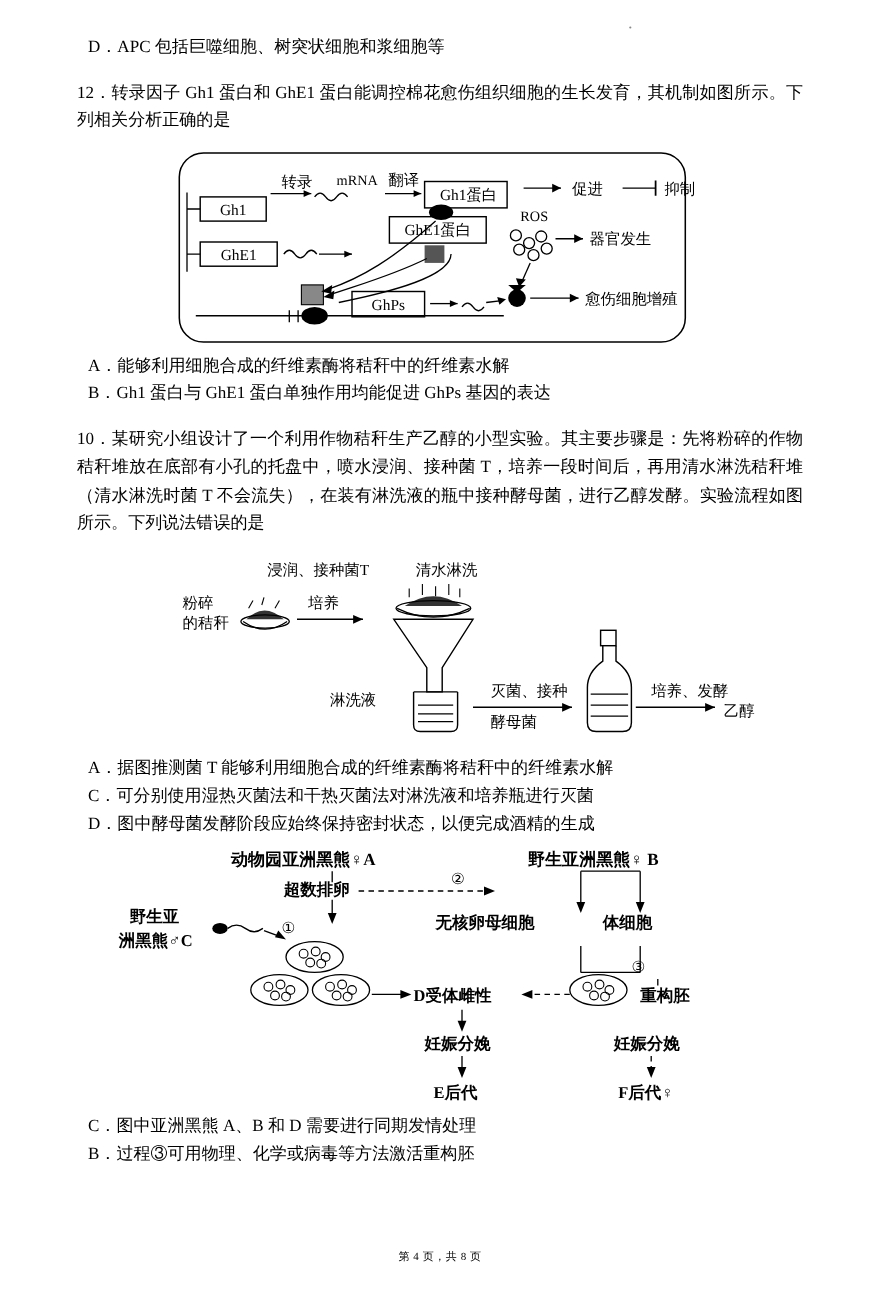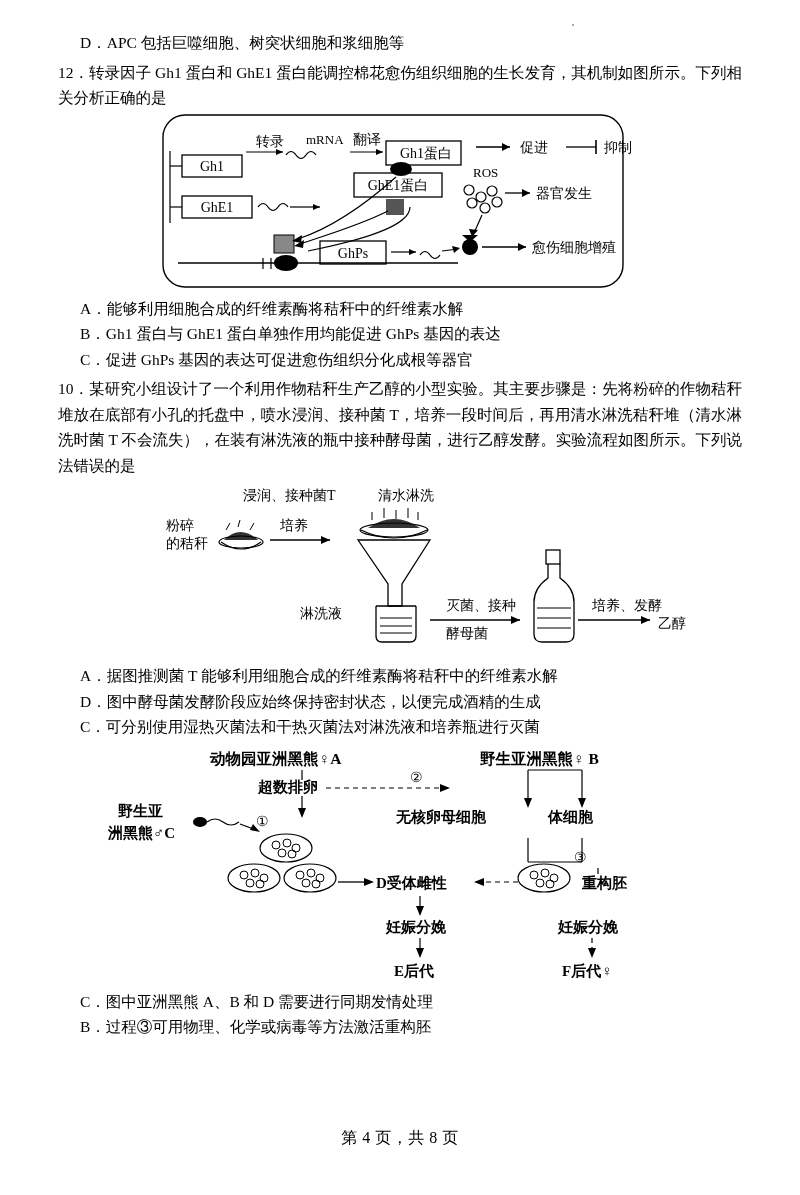--- a/index.html
+++ b/index.html
@@ -30,36 +30,36 @@
   }
   .opt {
     font-size: 15.5px;
     line-height: 25.5px;
     margin: 0;
     padding-left: 22px;
   }
   .qpara {
     font-size: 15.5px;
     line-height: 25.5px;
-    margin: 0;
+    margin: 12px;
     text-align: justify;
     text-justify: inter-ideograph;
   }
   .block-gap-4 { height: 4px; }
   .fig {
     position: relative;
     margin: 0 auto;
   }
   .footer {
     position: absolute;
     left: 0;
     bottom: 46px;
     width: 100%;
     text-align: center;
-    font-size: 16px;
+    font-size: 10px;
     letter-spacing: 0.5px;
   }
   .dot-top {
     position: absolute;
     left: 572px;
     top: 24px;
     width: 2px;
     height: 2px;
     background: #888;
     border-radius: 50%;
@@ -166,21 +166,20 @@
         <path d="M338 66 C300 100 270 118 240 128" fill="none" stroke="#000" stroke-width="1.2"></path>
         <polygon points="234,130 244,124 243,132" fill="#000"></polygon>
         <path d="M330 100 C300 115 268 124 242 133" fill="none" stroke="#000" stroke-width="1.2"></path>
         <polygon points="236,135 246,129 245,137" fill="#000"></polygon>
         <path d="M352 96 C352 116 300 130 250 140" fill="none" stroke="#000" stroke-width="1.2" stroke-dasharray="0"></path>
       </svg>
     </div>
 
     <p class="opt">A．能够利用细胞合成的纤维素酶将秸秆中的纤维素水解</p>
     <p class="opt">B．Gh1 蛋白与 GhE1 蛋白单独作用均能促进 GhPs 基因的表达</p>
-    <p class="opt">C．促进 GhPs 基因的表达可促进愈伤组织分化成根等器官</p>
 
     <div class="block-gap-4"></div>
 
     <p class="qpara">10．某研究小组设计了一个利用作物秸秆生产乙醇的小型实验。其主要步骤是：先将粉碎的作物秸秆堆放在底部有小孔的托盘中，喷水浸润、接种菌 T，培养一段时间后，再用清水淋洗秸秆堆（清水淋洗时菌 T 不会流失），在装有淋洗液的瓶中接种酵母菌，进行乙醇发酵。实验流程如图所示。下列说法错误的是</p>
 
     <div class="fig" style="width:684px;height:185px;">
       <svg width="684" height="185" viewBox="0 0 684 185" xmlns="http://www.w3.org/2000/svg">
 
         <text x="185" y="22" font-size="14">浸润、接种菌T</text>
         <text x="320" y="22" font-size="14">清水淋洗</text>
@@ -235,22 +234,22 @@
         <line x1="479" y1="150" x2="513" y2="150" stroke="#000" stroke-width="1"></line>
 
         <text x="534" y="132" font-size="14">培养、发酵</text>
         <line x1="520" y1="142" x2="592" y2="142" stroke="#000" stroke-width="1.3"></line>
         <polygon points="592,142 583,138 583,146" fill="#000"></polygon>
         <text x="600" y="150" font-size="14">乙醇</text>
       </svg>
     </div>
 
     <p class="opt">A．据图推测菌 T 能够利用细胞合成的纤维素酶将秸秆中的纤维素水解</p>
+    <p class="opt">C．可分别使用湿热灭菌法和干热灭菌法对淋洗液和培养瓶进行灭菌</p>
     <p class="opt">D．图中酵母菌发酵阶段应始终保持密封状态，以便完成酒精的生成</p>
-    <p class="opt">C．可分别使用湿热灭菌法和干热灭菌法对淋洗液和培养瓶进行灭菌</p>
 
     <div class="block-gap-4"></div>
 
 
     <div class="fig" style="width:684px;height:245px;">
       <svg width="684" height="245" viewBox="0 0 684 245" xmlns="http://www.w3.org/2000/svg">
 
         <text x="152" y="20" font-size="15.5" font-weight="bold">动物园亚洲黑熊♀A</text>
         <text x="422" y="20" font-size="15.5" font-weight="bold">野生亚洲黑熊♀ B</text>
 

